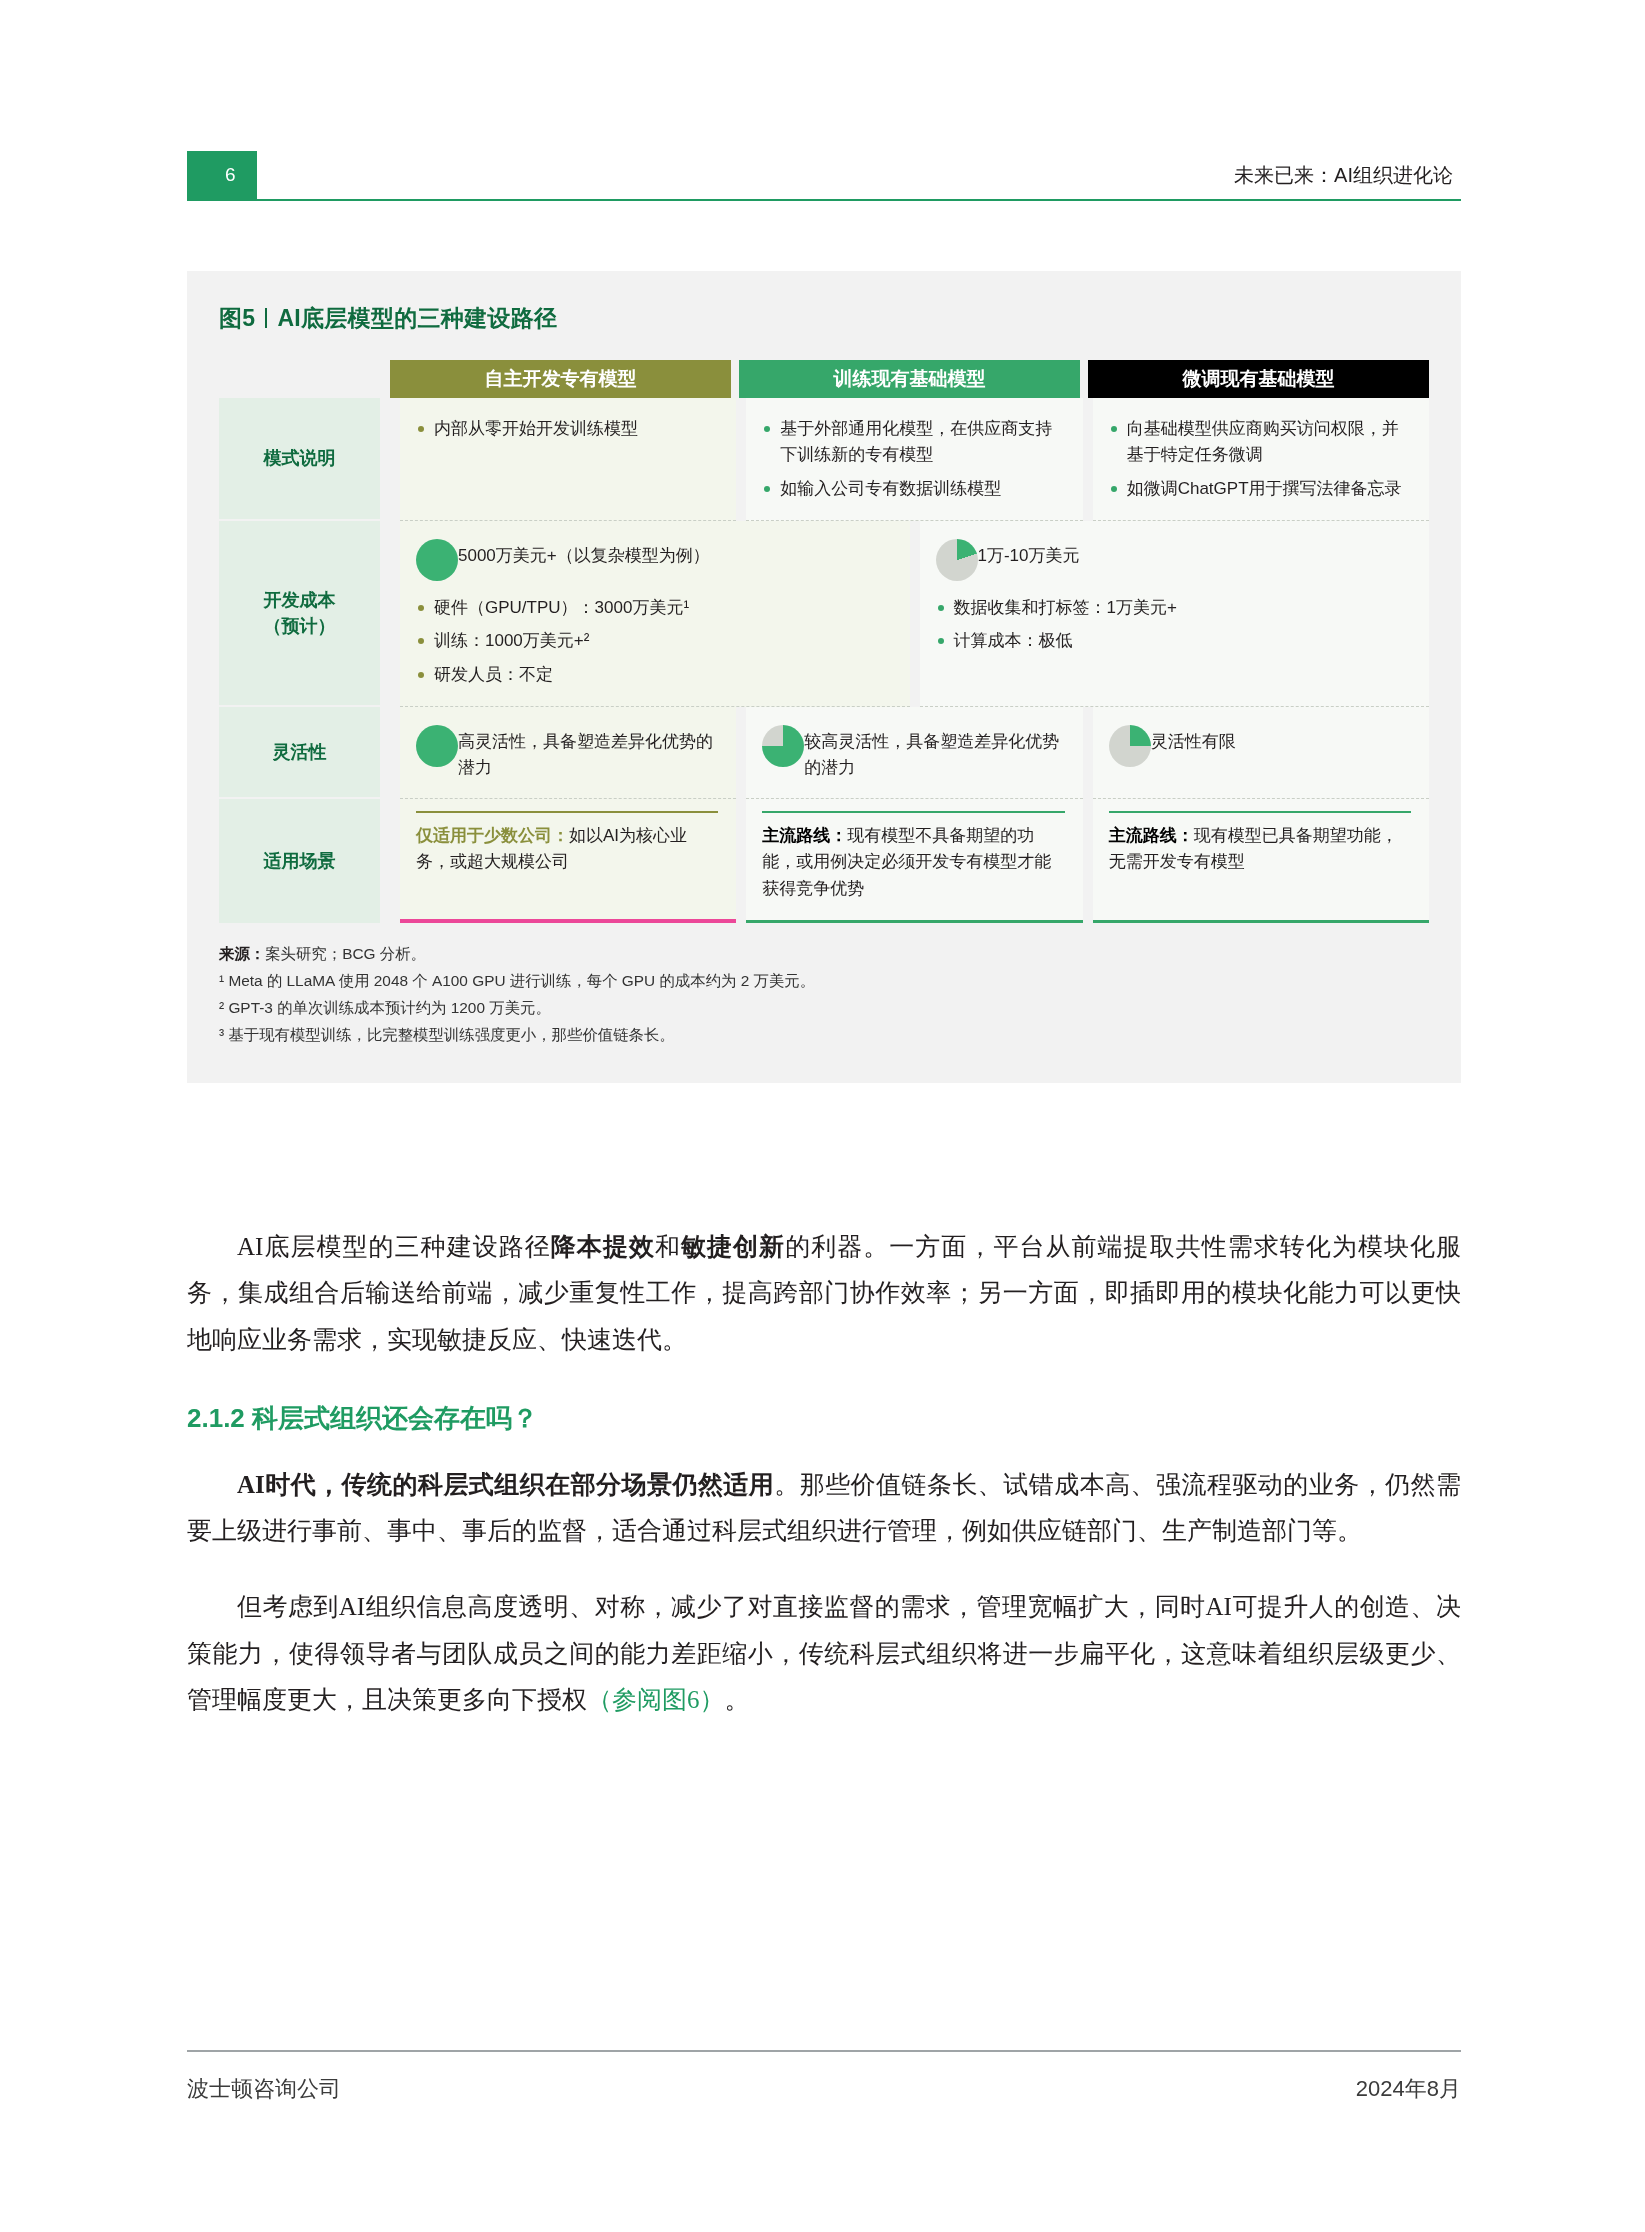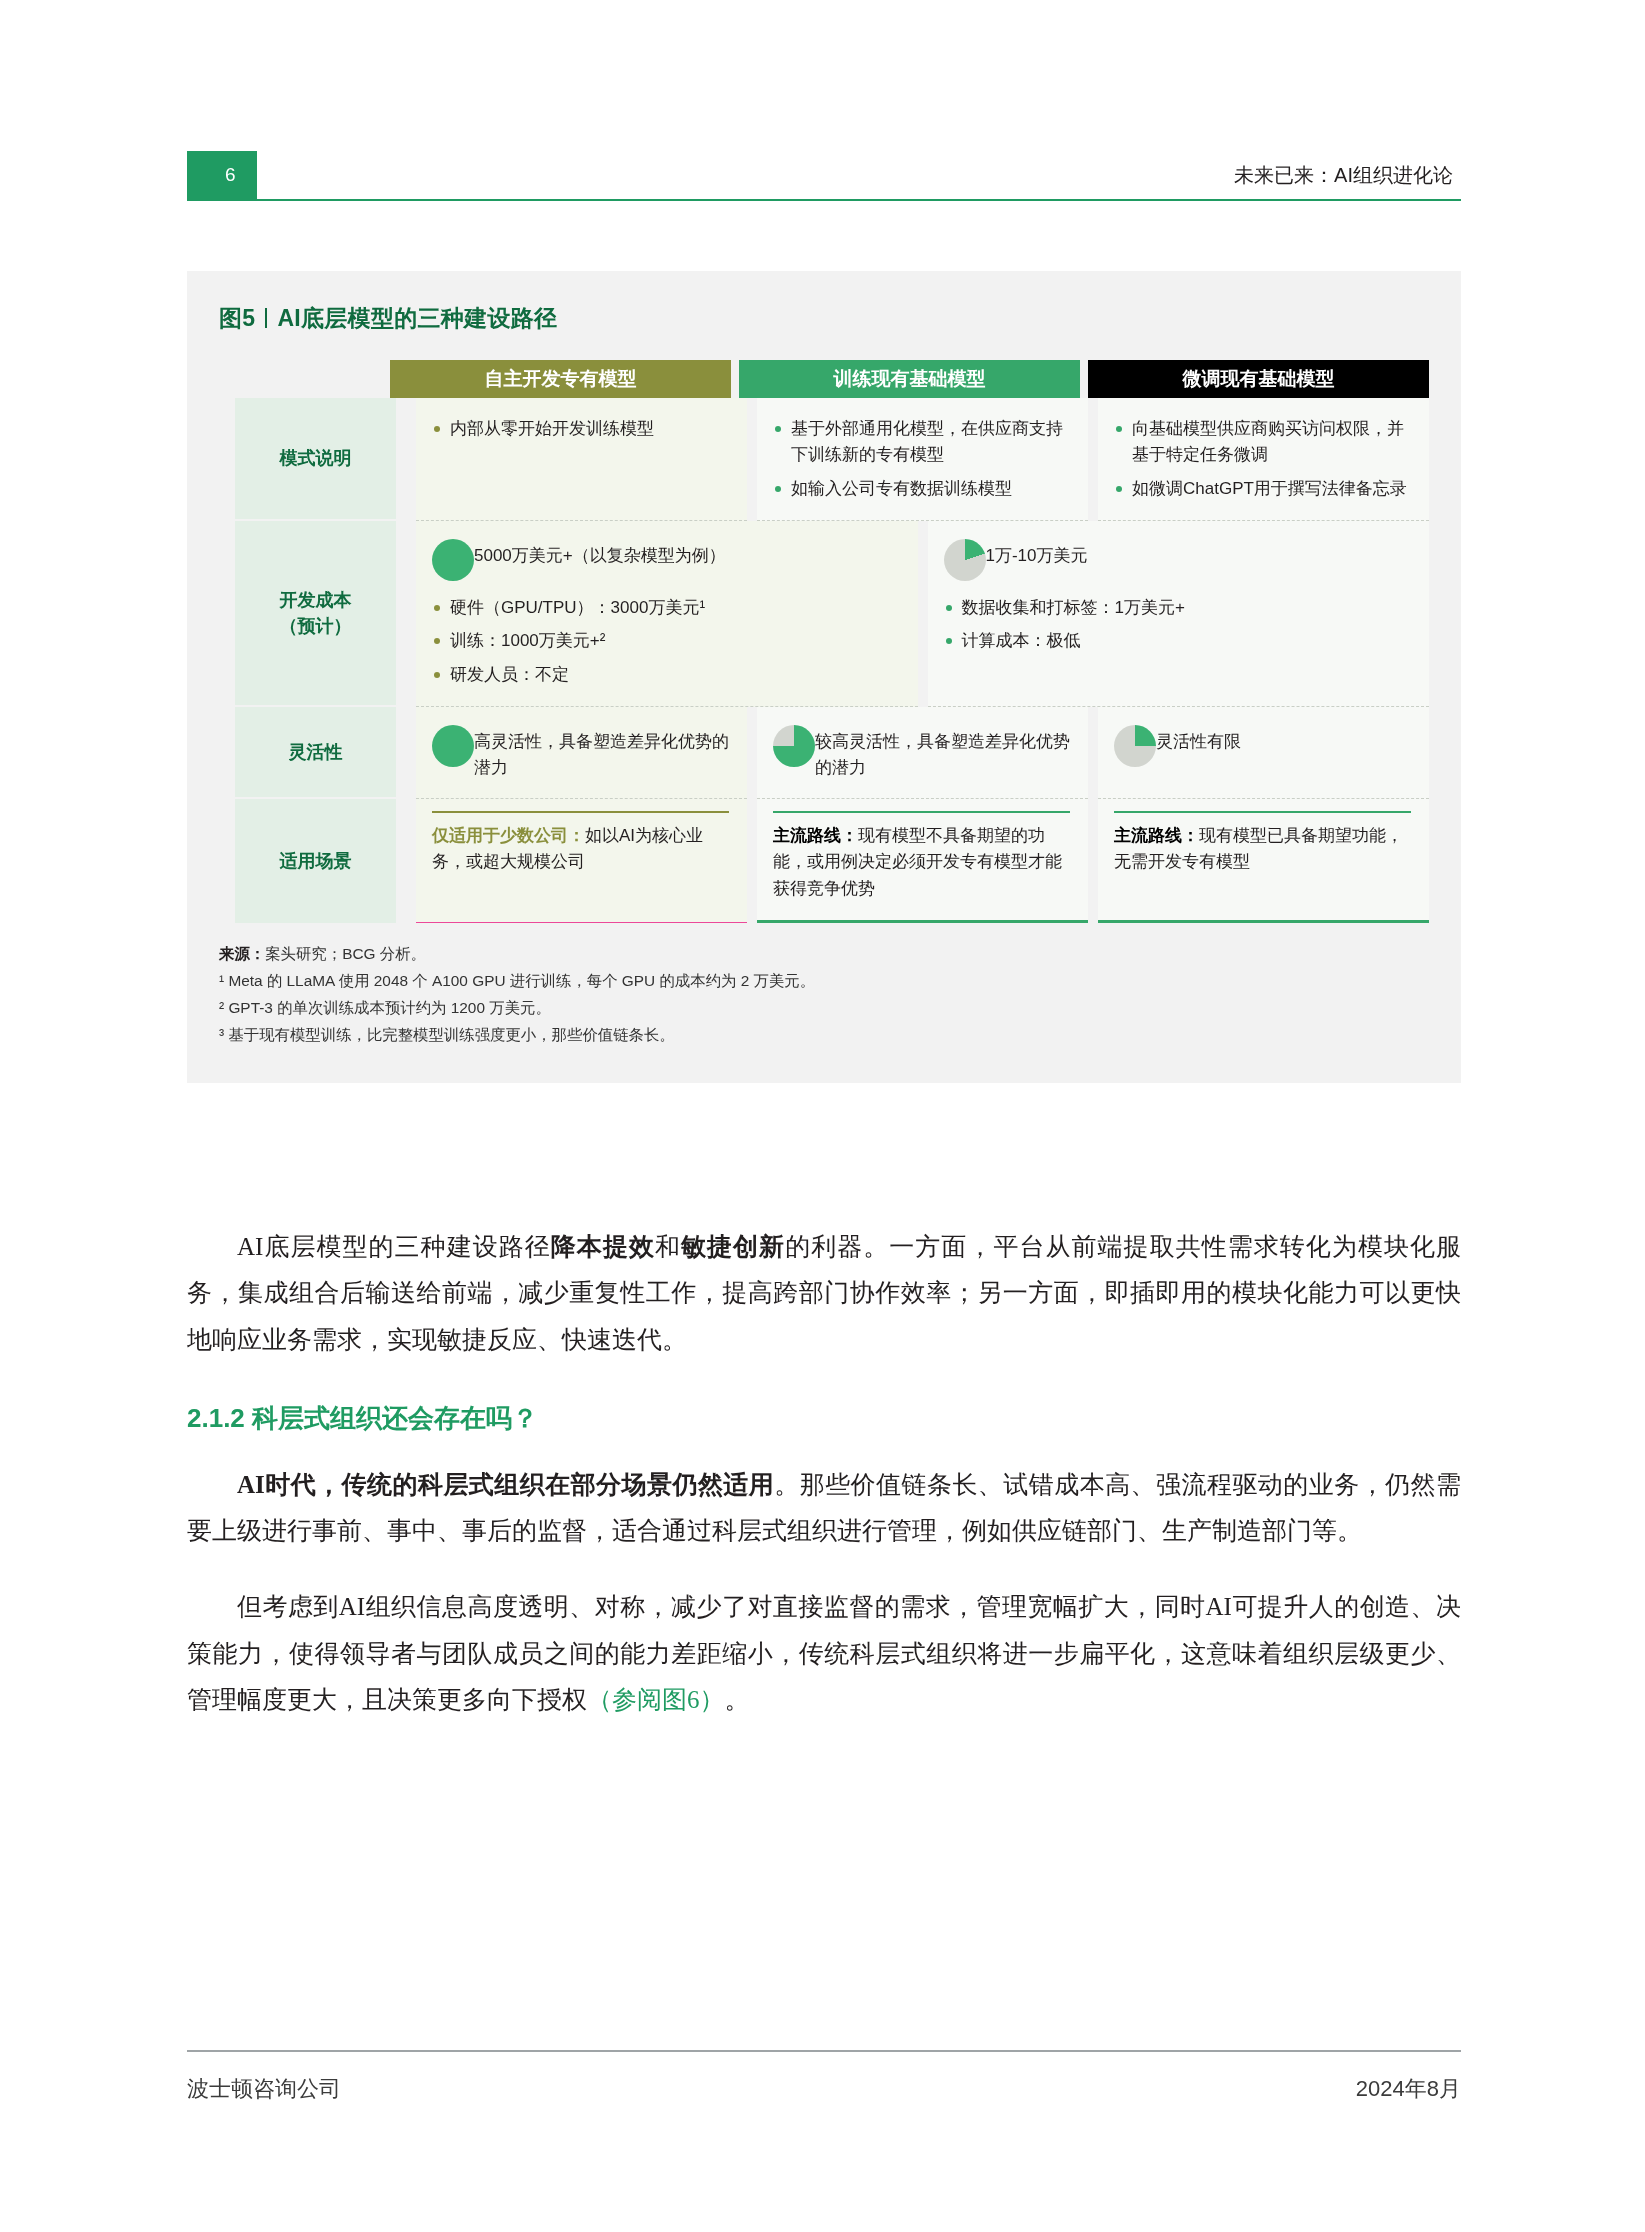--- a/index.html
+++ b/index.html
@@ -135,21 +135,20 @@
     margin-right: 10px;
     display: flex;
     align-items: center;
     justify-content: center;
     text-align: center;
     font-size: 18px;
     font-weight: bold;
     color: #0f6b3f;
     line-height: 1.45;
     border-bottom: 2px solid #f2f2f2;
-    margin-left: 16px;
   }
   .cell {
     flex: 1;
     background: #f7f9f6;
     padding: 18px 18px 18px 16px;
     box-sizing: border-box;
     font-size: 17px;
     line-height: 1.55;
     color: #231f20;
     border-bottom: 1px dashed #c9cfc6;
@@ -350,21 +349,21 @@
           <div class="cell">
             <div class="metric">
               <div class="donut" style="background: conic-gradient(#3bb273 0% 25%, #d2d5cf 25% 100%);"></div>
               <div class="metric-text">灵活性有限</div>
             </div>
           </div>
         </div>
 
         <div class="row">
           <div class="row-label" style="border-bottom:none">适用场景</div>
-          <div class="cell first lastrow" style="border-bottom:1px solid #ec4899; padding-top:0">
+          <div class="cell first lastrow" style="border-bottom:4px solid #ec4899; padding-top:0">
             <div class="note-line"></div>
             <div>
               <span class="lead-olive">仅适用于少数公司：</span><span>如以AI为核心业务，或超大规模公司</span>
             </div>
           </div>
           <div class="cell lastrow" style="border-bottom:3px solid #36a76a; padding-top:0">
             <div class="note-line green"></div>
             <div>
               <span class="lead-green">主流路线：</span><span>现有模型不具备期望的功能，或用例决定必须开发专有模型才能获得竞争优势</span>
             </div>

